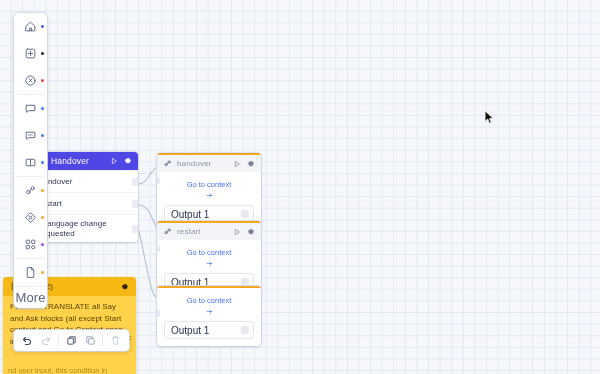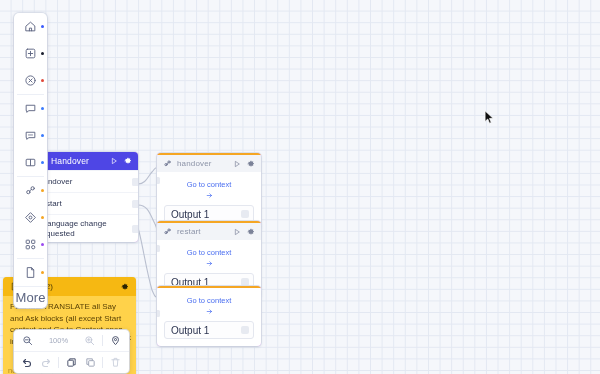--- a/index.html
+++ b/index.html
@@ -358,44 +358,20 @@
   <div class="note-body">
     <span>PLEASE TRANSLATE all Say and Ask blocks (all except Start context and Go to Context ones in yellow)</span><span class="kbd"></span><span class="kbd"></span>
     <div style="position:absolute;right:5px;top:55px;font-size:8px;color:#5b4305;">uick</div>
     <div style="position:absolute;left:5px;top:88px;font-size:7.5px;color:#b08b20;overflow:hidden;white-space:nowrap;width:128px;">nd user input, this condition in</div>
   </div>
 </div>
 
 <div id="toolbar">
   <div class="tb-row">
     <div class="tb-btn">
-      <svg style="width:11px;height:11px" viewBox="0 0 24 24" fill="none" stroke="#5a6280" stroke-width="2" stroke-linecap="round">
-          <circle cx="10.5" cy="10.5" r="6.5"></circle>
-          <path d="M15.5 15.5 L21 21"></path>
-          <path d="M7.5 10.5h6"></path>
-        </svg>
-    </div>
-    <div class="tb-zoom">100%</div>
-    <div class="tb-btn">
-      <svg style="width:11px;height:11px" viewBox="0 0 24 24" fill="none" stroke="#c2c7d6" stroke-width="2" stroke-linecap="round">
-          <circle cx="10.5" cy="10.5" r="6.5"></circle>
-          <path d="M15.5 15.5 L21 21"></path>
-          <path d="M7.5 10.5h6M10.5 7.5v6"></path>
-        </svg>
-    </div>
-    <div class="tb-div"></div>
-    <div class="tb-btn">
-      <svg style="width:11px;height:11px" viewBox="0 0 24 24" fill="none" stroke="#3f4763" stroke-width="2" stroke-linejoin="round">
-          <path d="M12 21s6.5-6.3 6.5-11a6.5 6.5 0 10-13 0c0 4.7 6.5 11 6.5 11z"></path>
-          <circle cx="12" cy="10" r="2.3"></circle>
-        </svg>
-    </div>
-  </div>
-  <div class="tb-row">
-    <div class="tb-btn">
       <svg style="width:12px;height:12px" viewBox="0 0 24 24" fill="none" stroke="#3f4763" stroke-width="2.2" stroke-linecap="round" stroke-linejoin="round">
           <path d="M5 9h9a5 5 0 010 10h-5"></path>
           <path d="M9 5 L5 9 L9 13"></path>
         </svg>
     </div>
     <div class="tb-btn">
       <svg style="width:12px;height:12px" viewBox="0 0 24 24" fill="none" stroke="#ccd1dd" stroke-width="2.2" stroke-linecap="round" stroke-linejoin="round">
           <path d="M19 9h-9a5 5 0 000 10h5"></path>
           <path d="M15 5 L19 9 L15 13"></path>
         </svg>

